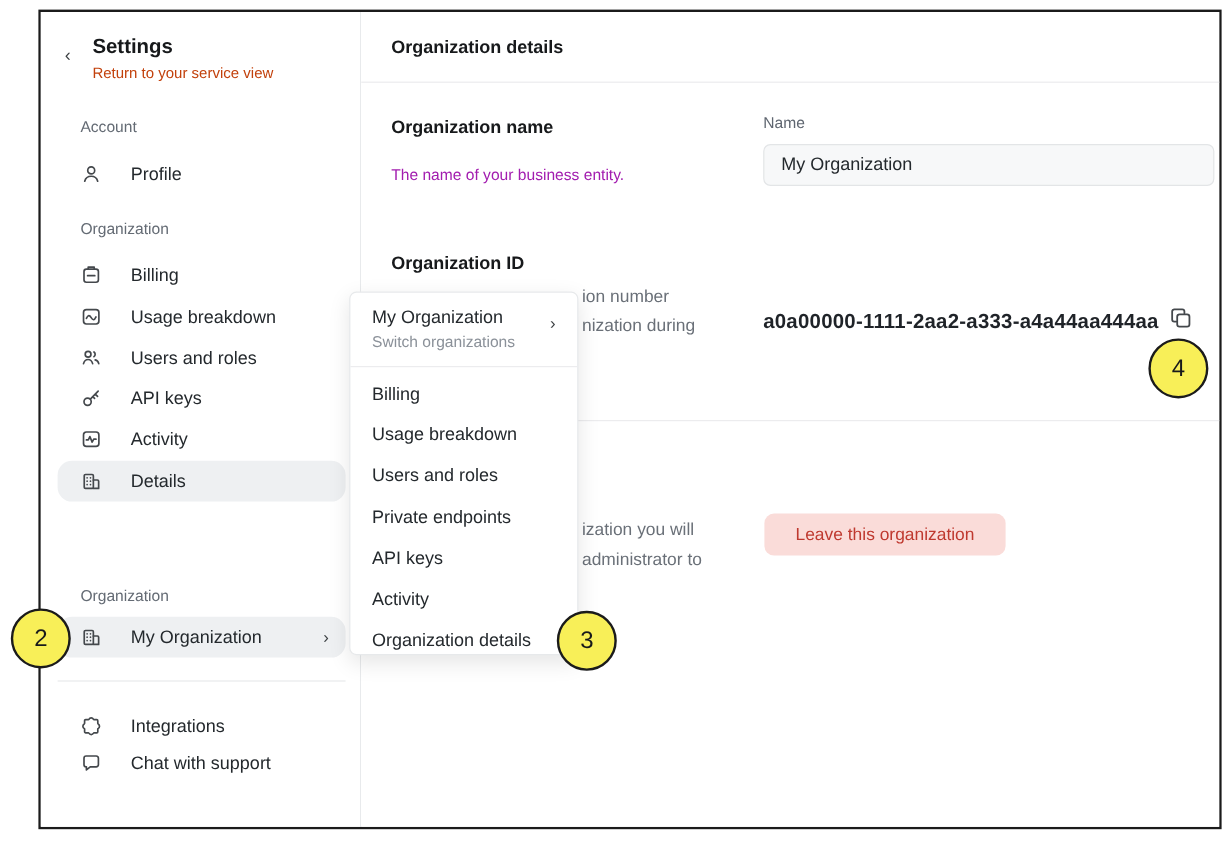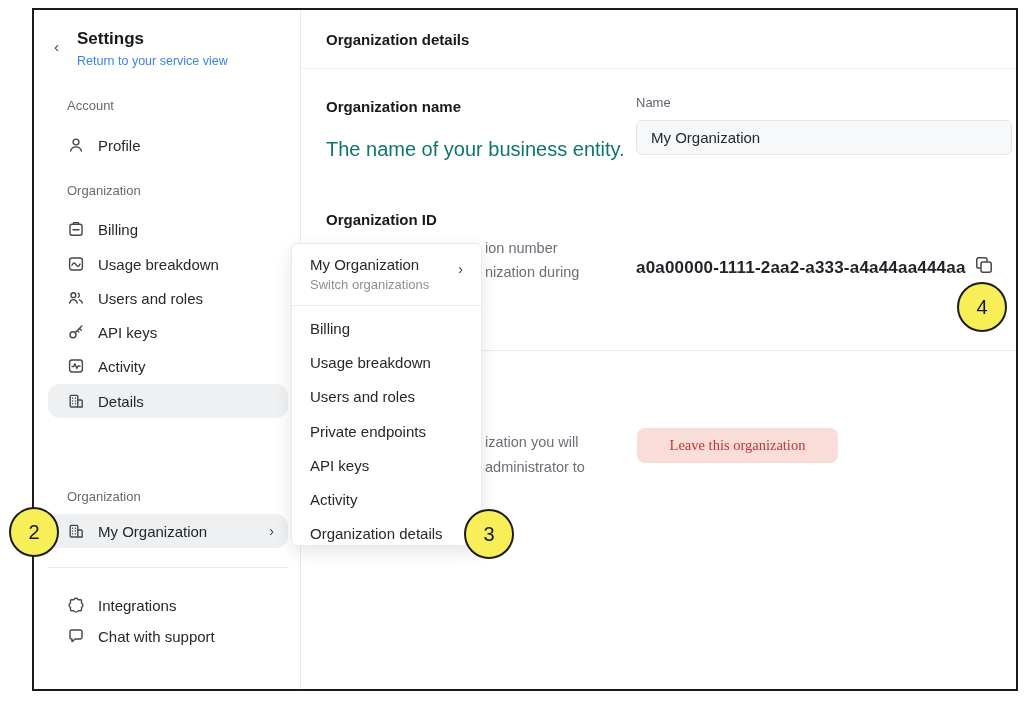--- a/index.html
+++ b/index.html
@@ -5,48 +5,48 @@
   html,body{margin:0;padding:0;background:#ffffff;}
   .stage{position:relative;width:1024px;height:703px;background:#ffffff;overflow:hidden;
          font-family:"Liberation Sans","DejaVu Sans",sans-serif;color:#1f2328;}
   .frame{position:absolute;left:32px;top:8px;width:982px;height:679px;border:2px solid #1b1b1b;
          background:#ffffff;}
   
   .sidebar{position:absolute;left:0;top:0;width:266px;height:100%;background:#ffffff;}
   .side-divider{position:absolute;left:266px;top:0;bottom:0;width:1px;background:#e8eaec;}
   .back-chev{position:absolute;left:20px;top:28px;font-size:15px;color:#3c4043;}
   .side-title{position:absolute;left:43px;top:19px;font-size:17px;font-weight:700;color:#17191b;}
-  .side-subtitle{position:absolute;left:43px;top:44px;font-size:12.5px;color:#3b82f6;}
+  .side-subtitle{position:absolute;left:43px;top:44px;font-size:12.5px;color:#c2410c;}
   .ssec{position:absolute;left:33px;font-size:13px;color:#646b74;}
   .srow{position:absolute;left:14px;width:240px;height:34px;display:flex;align-items:center;
-        gap:13px;padding-left:19px;box-sizing:border-box;border-radius:10px;cursor:pointer;}
+        gap:24px;padding-left:19px;box-sizing:border-box;border-radius:10px;cursor:pointer;}
   .srow.sel{background:#eef0f2;border-radius:12px;}
   .srow .lbl{font-size:15px;color:#24292d;}
   .srow .rchev{margin-left:auto;margin-right:14px;font-size:14px;color:#3c4043;}
   .ic{width:18px;height:18px;flex:0 0 18px;}
   .ic svg{display:block;}
   .hr-inset{position:absolute;left:14px;width:240px;height:1px;background:#e8eaec;}
   .status-dot{width:8px;height:8px;border-radius:50%;background:#2da44e;margin:0 5px;}
   
   .main{position:absolute;left:267px;top:0;right:0;bottom:0;background:#ffffff;}
   .page-title{position:absolute;left:25px;top:21px;font-size:15px;font-weight:700;color:#17191b;}
   .mhr{position:absolute;left:0;right:0;height:1px;background:#ececee;}
   .sect-title{position:absolute;left:25px;font-size:15px;font-weight:700;color:#17191b;}
-  .sect-desc{position:absolute;left:25px;font-size:20px;color:#0f766e;}
+  .sect-desc{position:absolute;left:25px;font-size:13px;color:#a21caf;}
   .frag{position:absolute;left:184px;font-size:14.5px;color:#6a7078;line-height:24px;}
   .field-label{position:absolute;left:335px;font-size:13px;color:#5f6670;}
   .name-input{position:absolute;left:335px;right:4px;top:110px;height:35px;box-sizing:border-box;
               background:#f7f8f9;border:1px solid #e3e5e7;border-radius:6px;padding:0 14px;
               font-family:inherit;font-size:15px;color:#24292d;outline:none;}
   .org-id{position:absolute;left:335px;top:248px;font-size:17px;font-weight:700;color:#1f2328;
           letter-spacing:.2px;}
   .copy-btn{position:absolute;left:672px;top:245px;width:22px;height:22px;background:none;border:none;
             padding:0;cursor:pointer;}
   .leave-btn{position:absolute;left:336px;top:418px;width:201px;height:35px;border:none;cursor:pointer;
-             background:#fadcd9;color:#bf392f;font-family:Liberation Serif, serif;font-size:14.5px;font-weight:500;
+             background:#fadcd9;color:#bf392f;font-family:Liberation Sans, sans-serif;font-size:14.5px;font-weight:500;
              border-radius:8px;}
   
   .dropdown{position:absolute;left:257px;top:233px;width:191px;height:303px;background:#ffffff;
             border:1px solid #e7e9eb;border-radius:6px;box-shadow:0 6px 18px rgba(0,0,0,.10);
             z-index:5;box-sizing:border-box;}
   .dd-head{position:relative;height:61px;cursor:pointer;}
   .dd-title{position:absolute;left:18px;top:12px;font-size:15px;font-weight:500;color:#24292d;}
   .dd-sub{position:absolute;left:18px;top:33px;font-size:13px;color:#8b9199;text-align:center;}
   .dd-chev{position:absolute;right:18px;top:17px;font-size:14px;color:#3c4043;}
   .dd-hr{height:1px;background:#ececee;}

